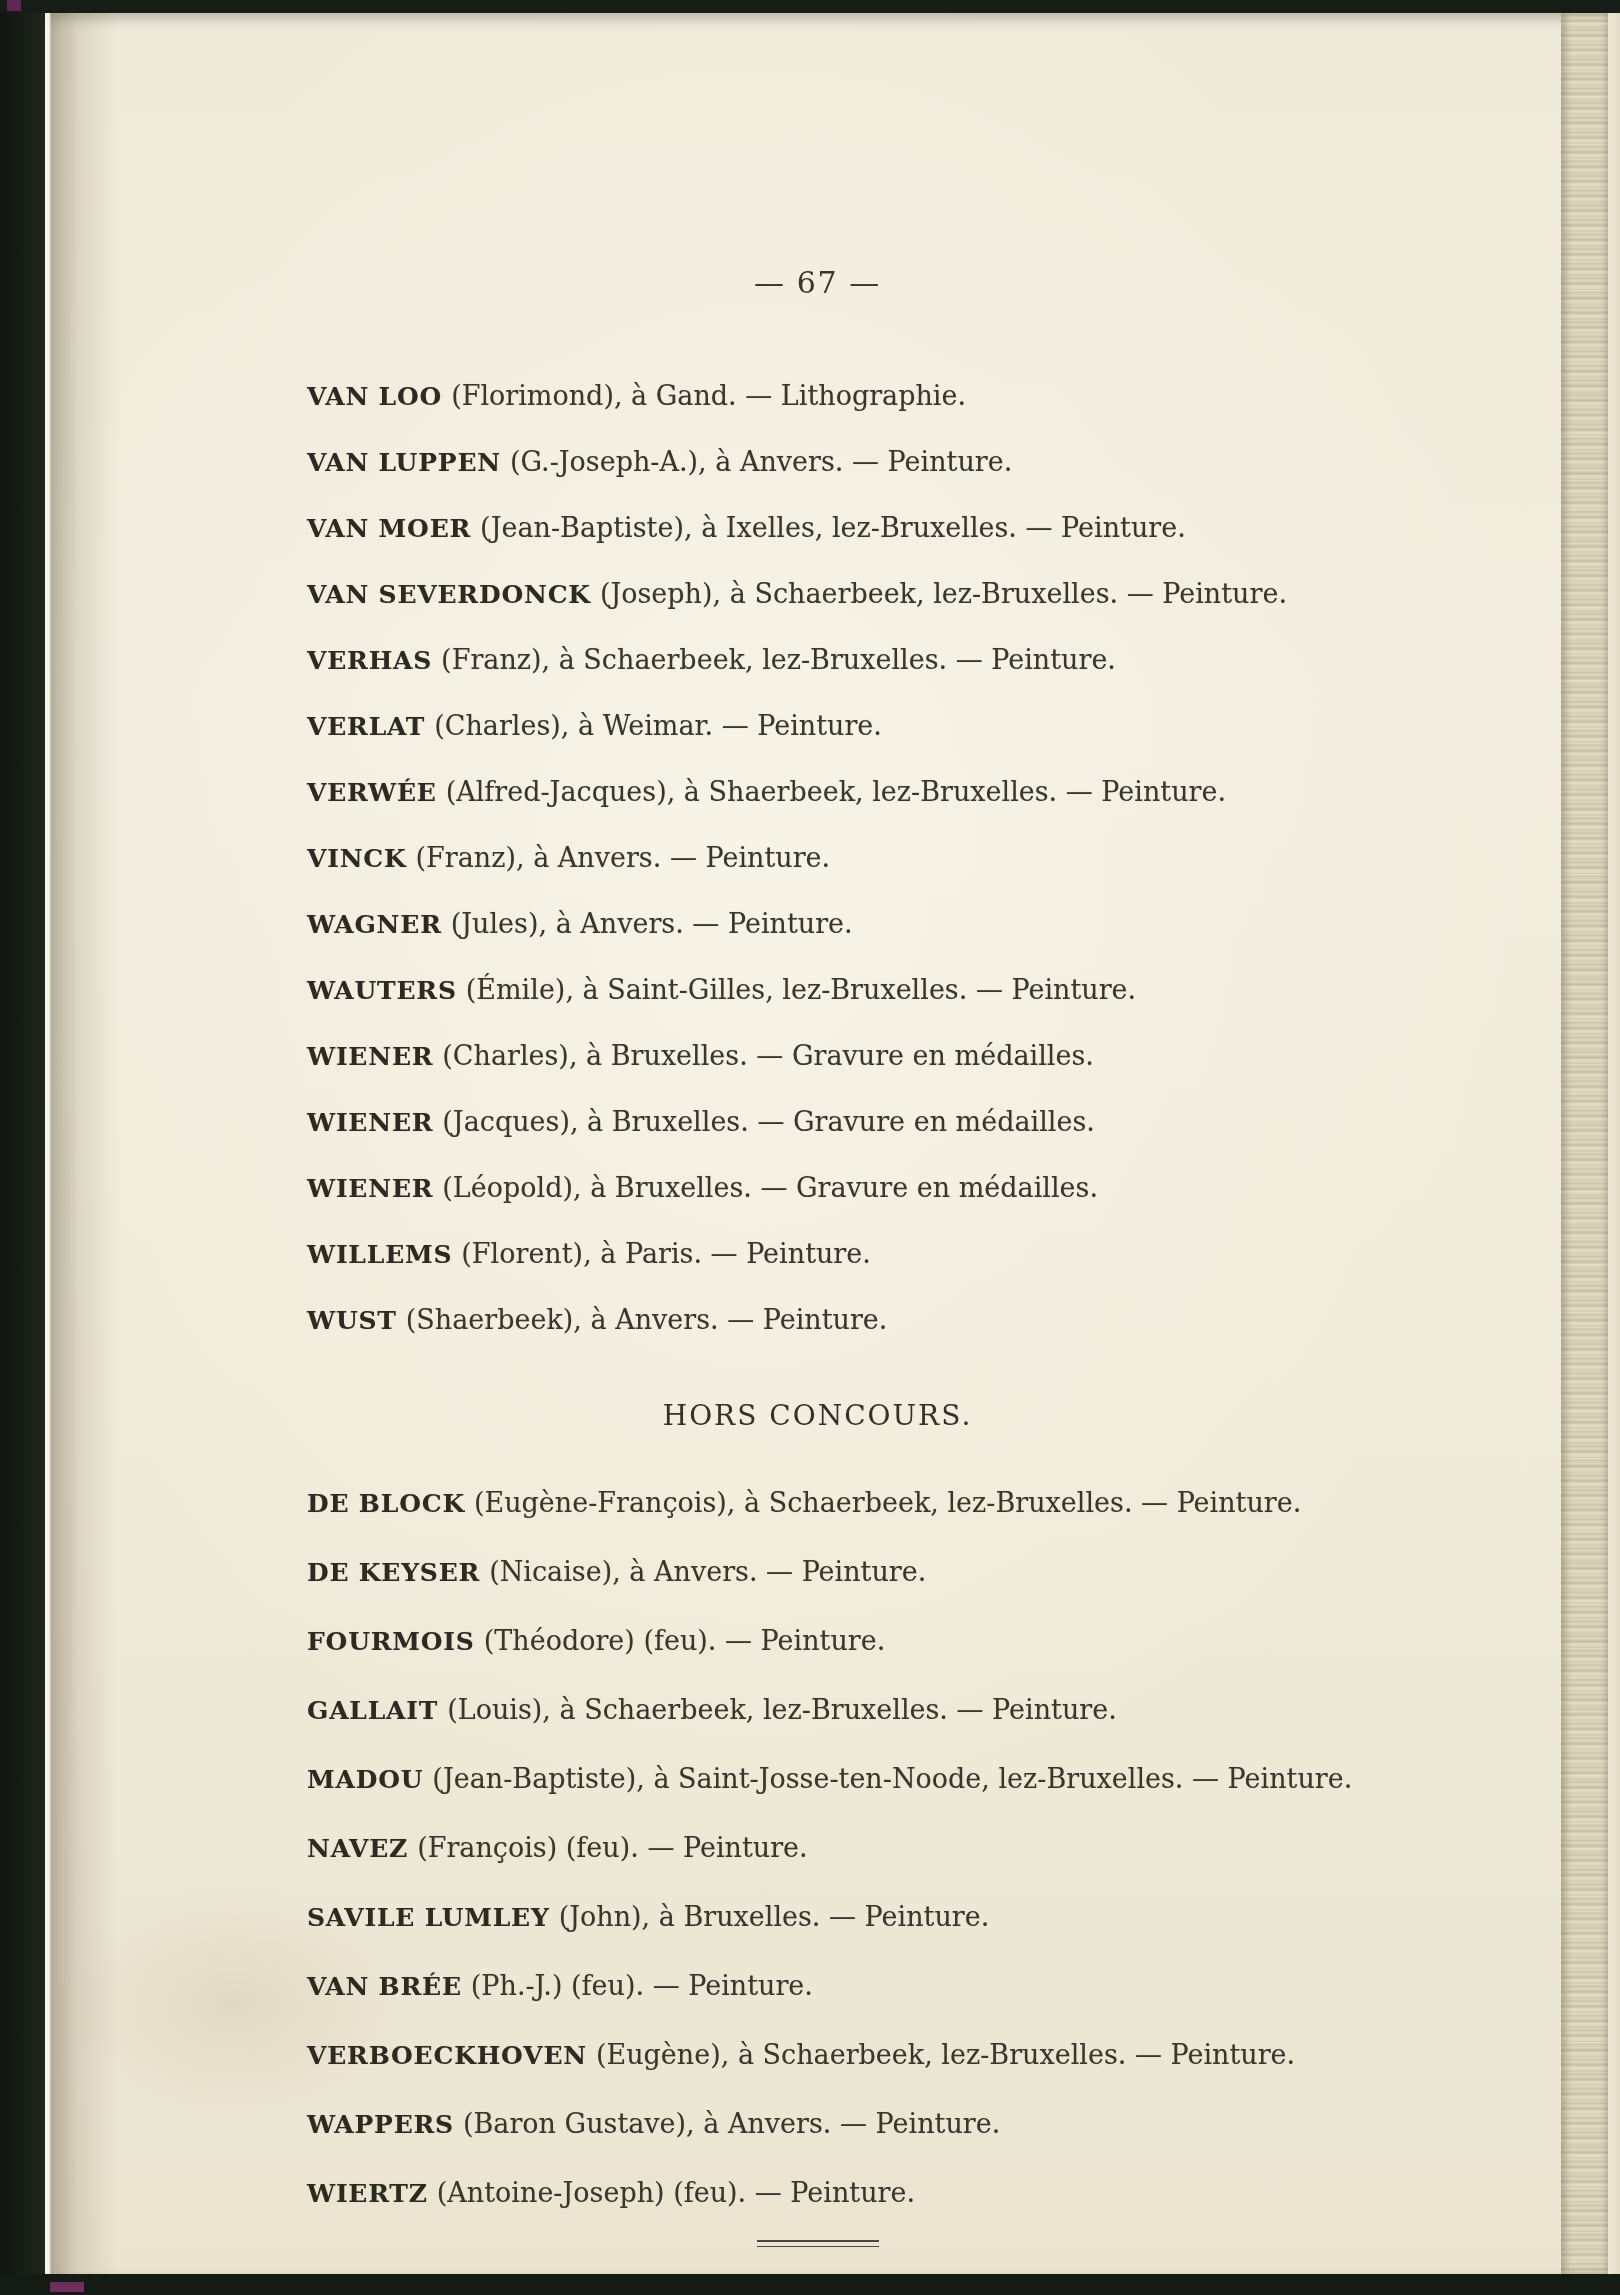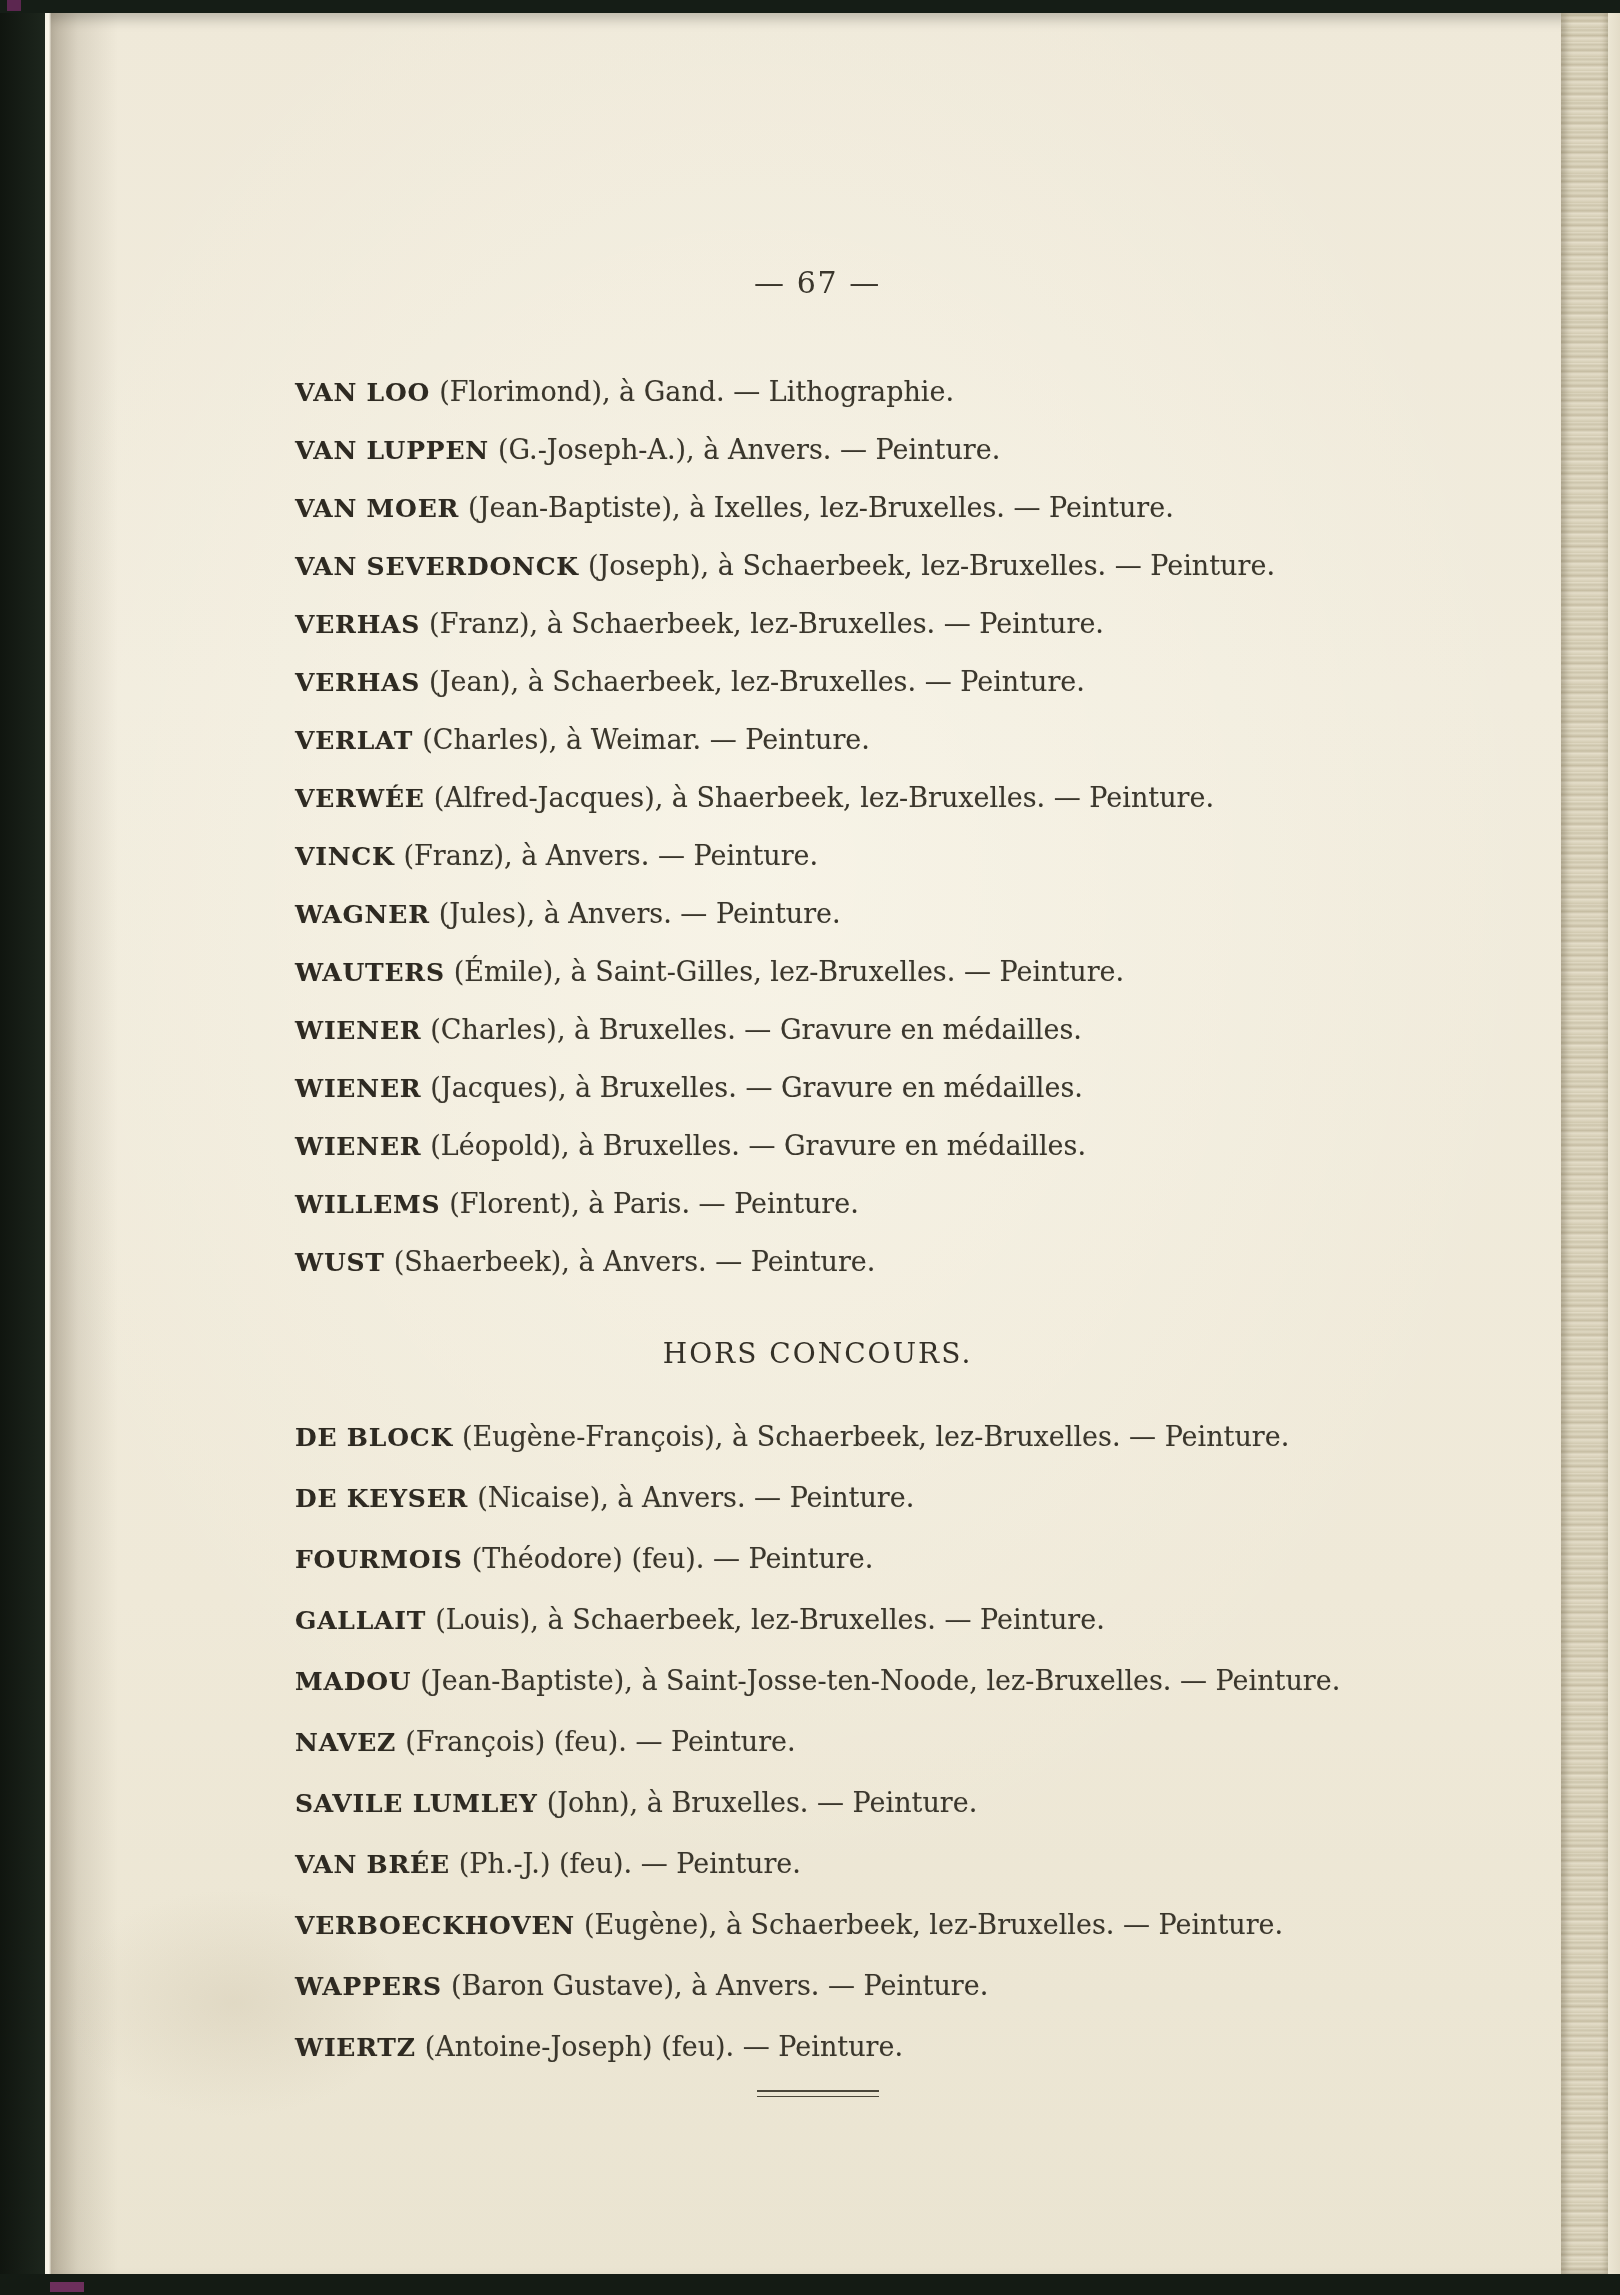--- a/index.html
+++ b/index.html
@@ -59,24 +59,25 @@
     text-align:center;
     font-size:30px;
     line-height:32px;
     margin-bottom:75px;
     letter-spacing:1.6px;
     color:#3a362c;
   }
   .entry {
     white-space:nowrap;
     font-size:27px;
-    line-height:36px;
+    line-height:44px;
     margin-bottom:21px;
     color:#3a362c;
     text-shadow: 0 0 0.8px rgba(58,54,44,.25);
+    margin-left: 12px;
   }
   .entry-name {
     font-weight:bold;
     font-size:25px;
     letter-spacing:0.8px;
     margin-right:9px;
     color:#2e2a22;
   }
   .section-heading {
     text-align:center;
@@ -129,23 +130,20 @@
           </div>
 
           <div class="entry">
             <span class="entry-name">VAN SEVERDONCK</span><span class="entry-details">(Joseph), à Schaerbeek, lez-Bruxelles. — Peinture.</span>
           </div>
 
           <div class="entry">
             <span class="entry-name">VERHAS</span><span class="entry-details">(Franz), à Schaerbeek, lez-Bruxelles. — Peinture.</span>
           </div>
 
-          <div class="entry">
-            <span class="entry-name">VERHAS</span><span class="entry-details">(Jean), à Schaerbeek, lez-Bruxelles. — Peinture.</span>
-          </div>
 
           <div class="entry">
             <span class="entry-name">VERLAT</span><span class="entry-details">(Charles), à Weimar. — Peinture.</span>
           </div>
 
           <div class="entry">
             <span class="entry-name">VERWÉE</span><span class="entry-details">(Alfred-Jacques), à Shaerbeek, lez-Bruxelles. — Peinture.</span>
           </div>
 
           <div class="entry">

